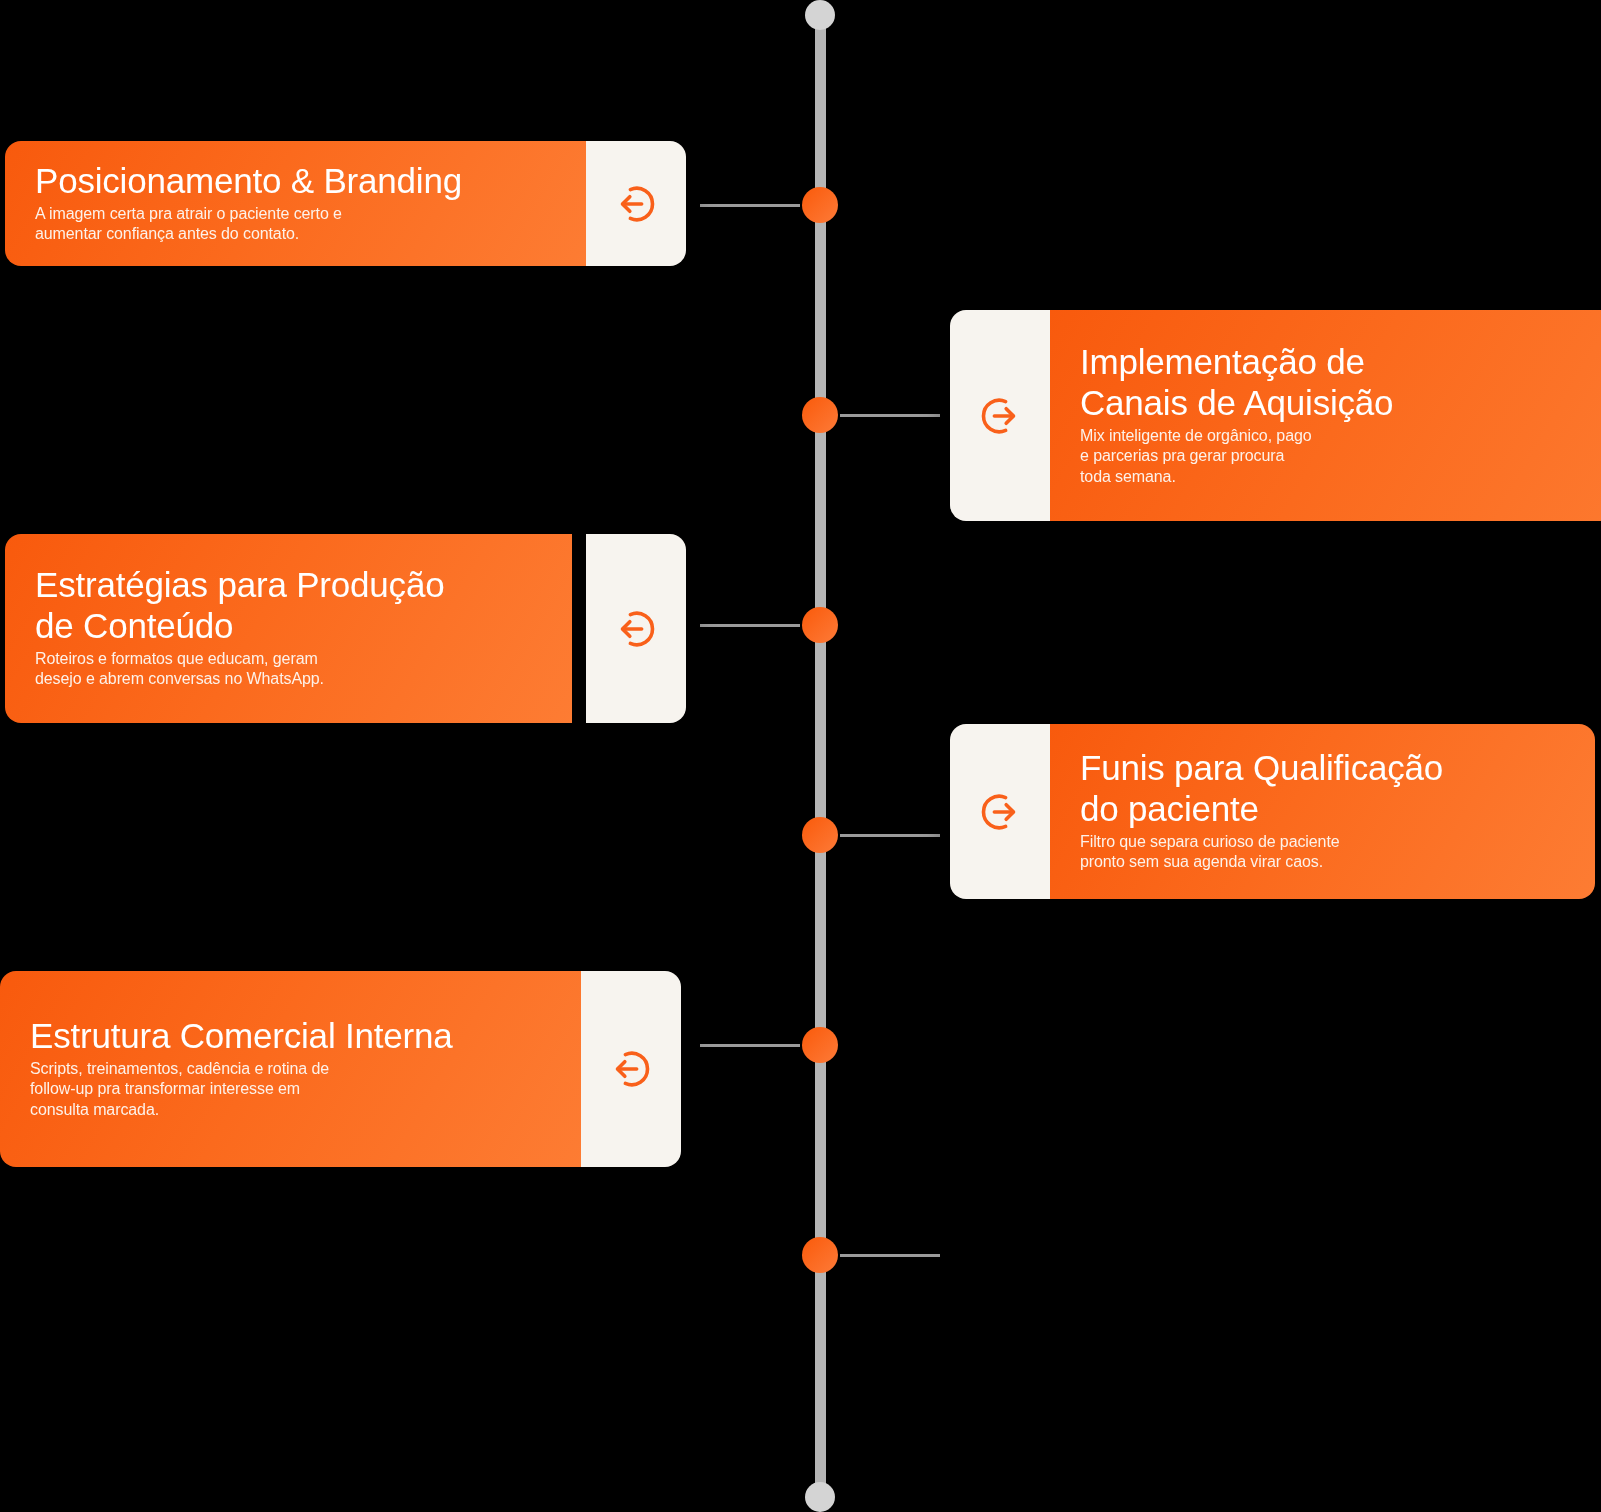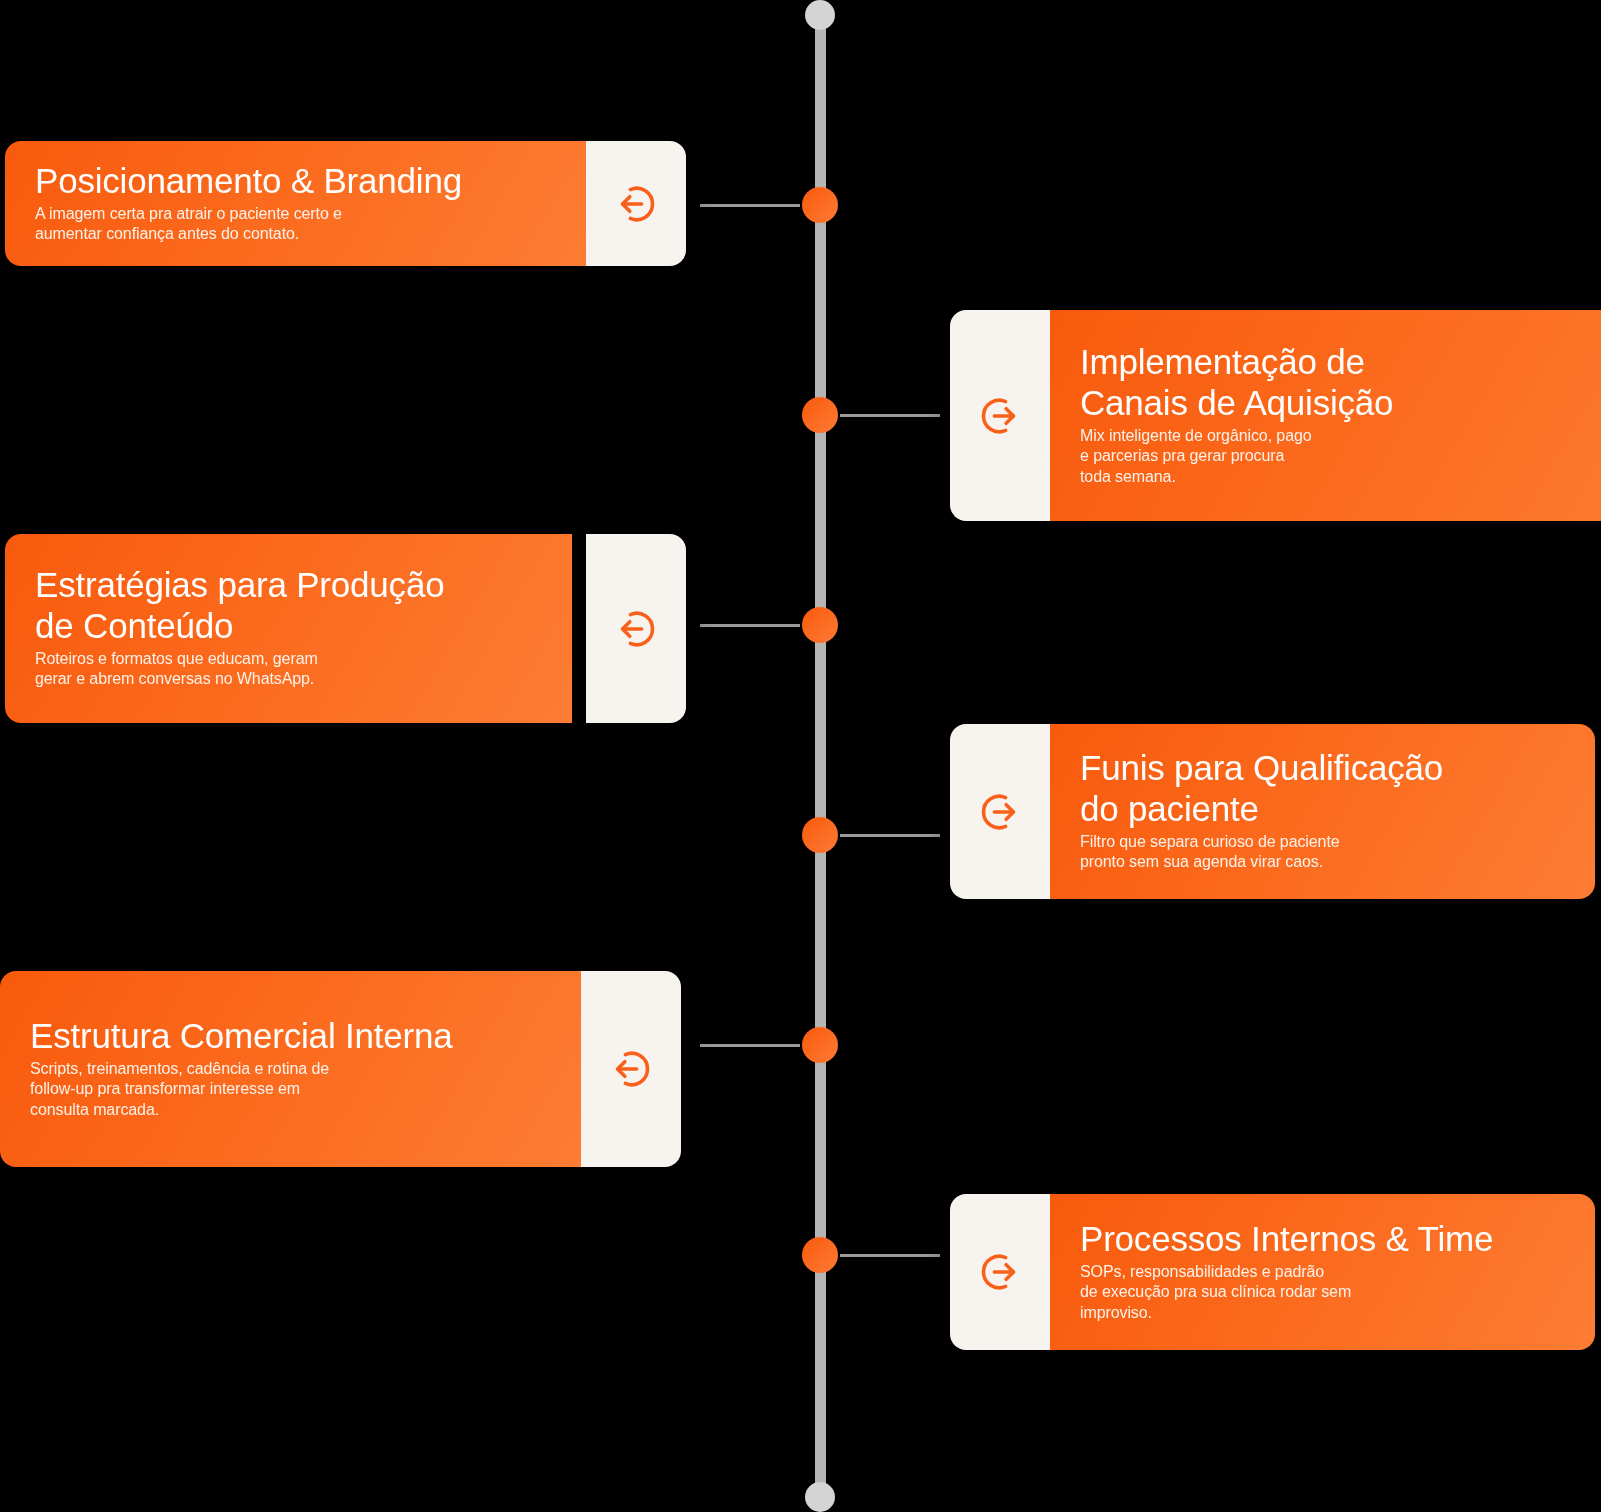--- a/index.html
+++ b/index.html
@@ -159,21 +159,21 @@
 e parcerias pra gerar procura
 toda semana.</div>
     </div>
   </div>
 
   <div class="card left" id="card-2">
     <div class="body">
       <div class="title">Estratégias para Produção
 de Conteúdo</div>
       <div class="desc">Roteiros e formatos que educam, geram
-gerar e abrem conversas no WhatsApp.</div>
+desejo e abrem conversas no WhatsApp.</div>
     </div>
     <div class="panel">
       <span>
         <svg class="icon-svg" width="54" height="54" viewBox="0 0 48 48" fill="none">
           <path d="M19 11.2A14 14 0 1 1 19 36.8" stroke="#F9601A" stroke-width="3.2" stroke-linecap="round"></path>
           <path d="M29 24H12.5" stroke="#F9601A" stroke-width="3.2" stroke-linecap="round"></path>
           <path d="M18.5 17.5 12 24l6.5 6.5" stroke="#F9601A" stroke-width="3.2" stroke-linecap="round" stroke-linejoin="round"></path>
         </svg>
       </span>
     </div>
@@ -208,31 +208,14 @@
       <span>
         <svg class="icon-svg" width="54" height="54" viewBox="0 0 48 48" fill="none">
           <path d="M19 11.2A14 14 0 1 1 19 36.8" stroke="#F9601A" stroke-width="3.2" stroke-linecap="round"></path>
           <path d="M29 24H12.5" stroke="#F9601A" stroke-width="3.2" stroke-linecap="round"></path>
           <path d="M18.5 17.5 12 24l6.5 6.5" stroke="#F9601A" stroke-width="3.2" stroke-linecap="round" stroke-linejoin="round"></path>
         </svg>
       </span>
     </div>
   </div>
 
-  <div class="card right" id="card-5">
-    <div class="panel">
-      <span>
-        <svg class="icon-svg" width="54" height="54" viewBox="0 0 48 48" fill="none">
-          <path d="M29 11.2A14 14 0 1 0 29 36.8" stroke="#F9601A" stroke-width="3.2" stroke-linecap="round"></path>
-          <path d="M19 24h16.5" stroke="#F9601A" stroke-width="3.2" stroke-linecap="round"></path>
-          <path d="M29.5 17.5 36 24l-6.5 6.5" stroke="#F9601A" stroke-width="3.2" stroke-linecap="round" stroke-linejoin="round"></path>
-        </svg>
-      </span>
-    </div>
-    <div class="body">
-      <div class="title">Processos Internos &amp; Time</div>
-      <div class="desc">SOPs, responsabilidades e padrão
-de execução pra sua clínica rodar sem
-improviso.</div>
-    </div>
-  </div>
 
 </div>
 
 </body></html>

